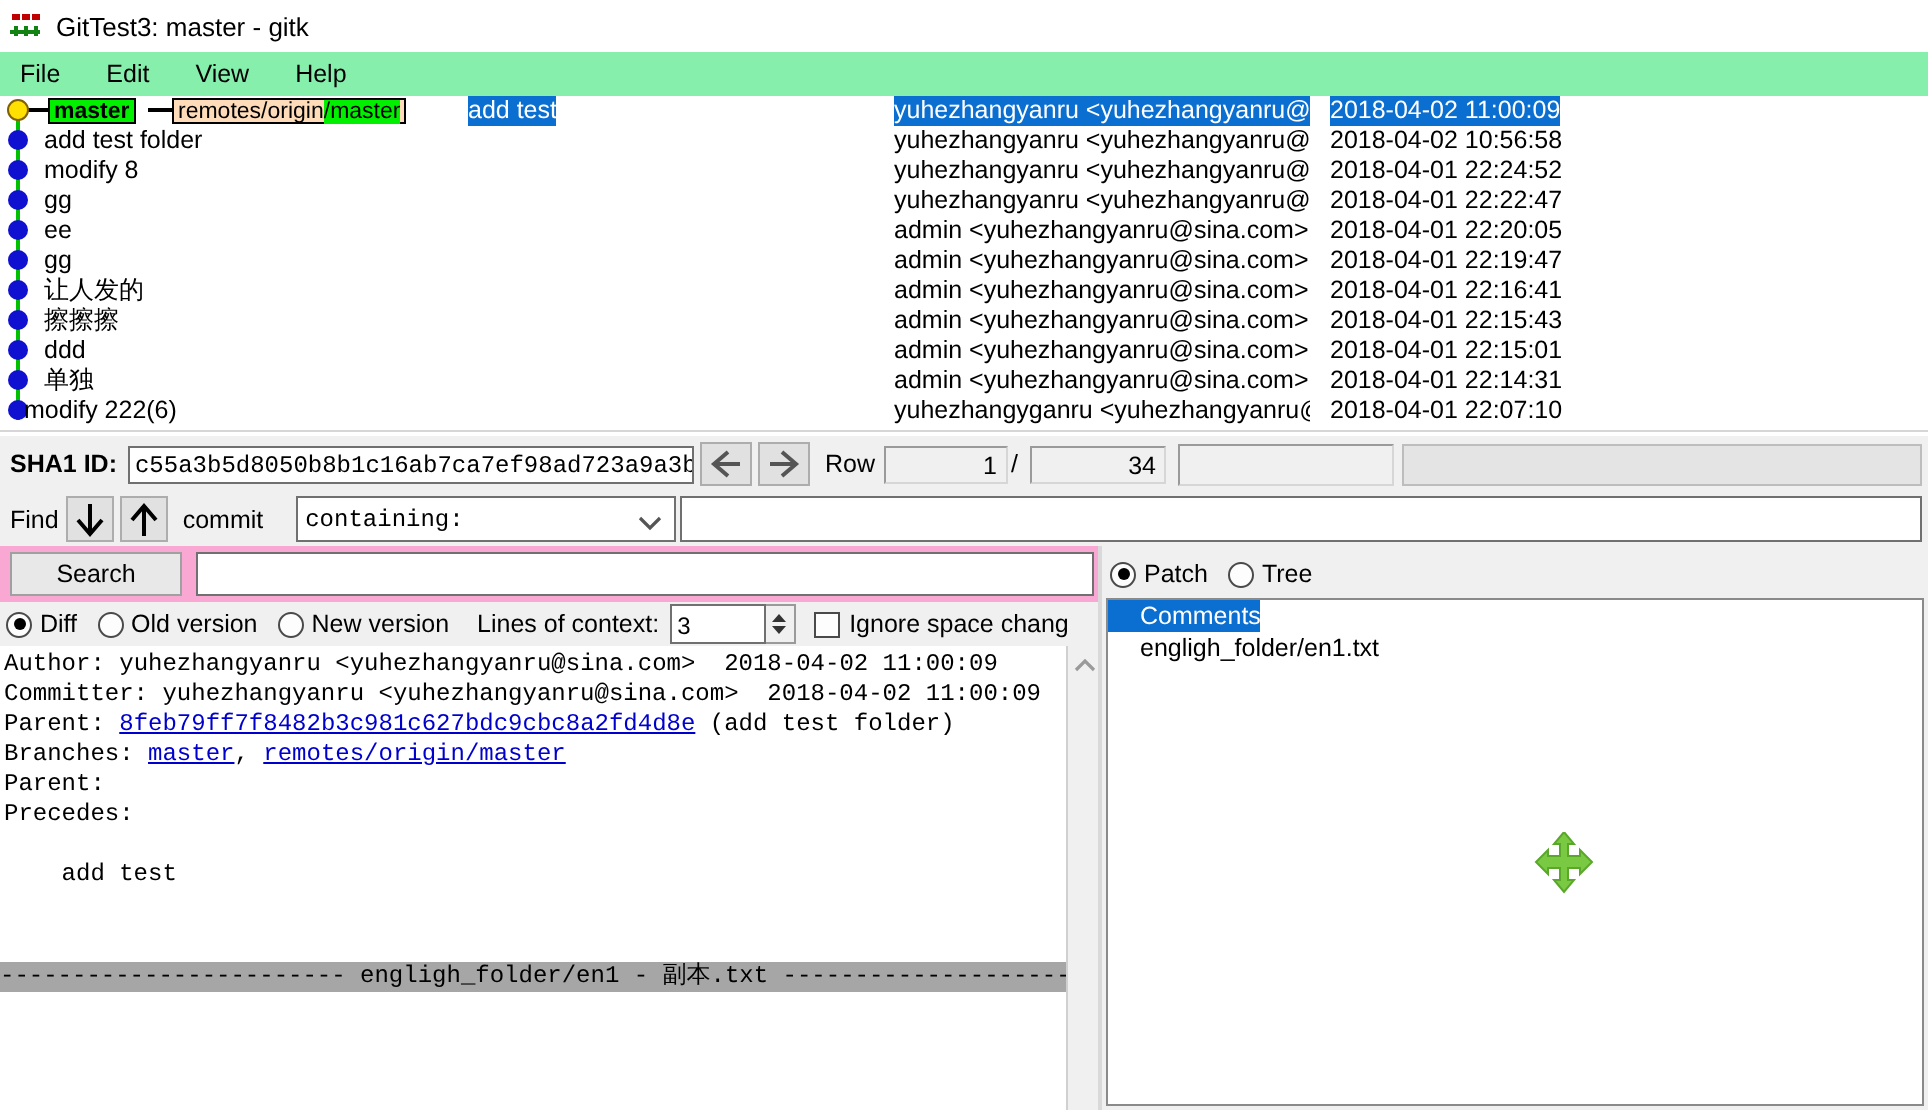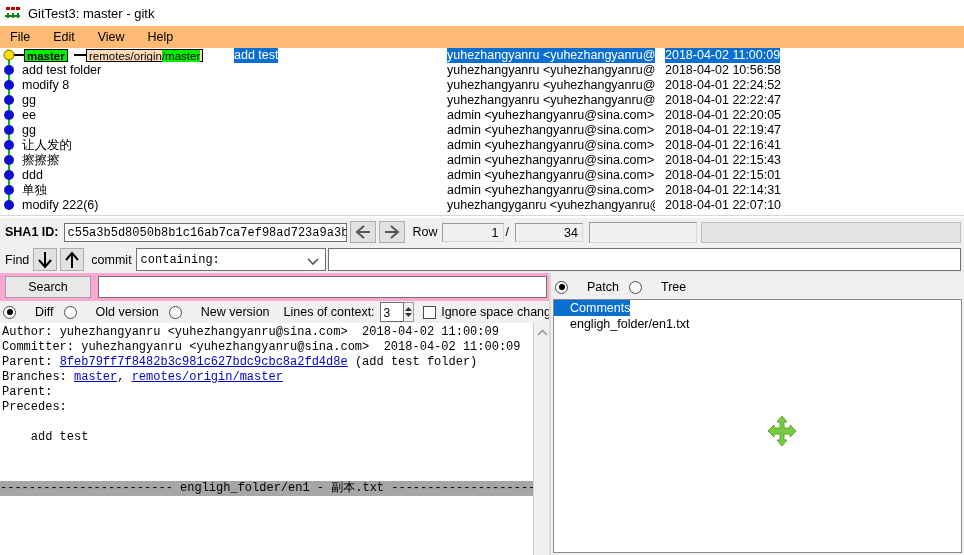--- a/index.html
+++ b/index.html
@@ -35,21 +35,21 @@
   .ic-cross::before, .ic-cross::after {
     content: ""; position: absolute; background: #128312;
   }
   .ic-cross::before { left: 1.5px; top: 0; width: 2px; height: 5px; }
   .ic-cross::after  { left: 0; top: 1.5px; width: 5px; height: 2px; }
   #title-text { font-size: 13px; color: #000; }
 
   
   #menubar {
     position: absolute; left: 0; top: 26px; width: 964px; height: 22px;
-    background: #fdba74;
+    background: #86efac;
     display: flex; align-items: center; padding-left: 8px;
     box-sizing: border-box;
   }
   .menu-item {
     font-size: 12.5px; padding: 2px 10px 2px 2px; margin-right: 11px;
     color: #000; cursor: default; white-space: nowrap;
   }
 
   
   #commitpane {
@@ -123,21 +123,21 @@
   #findrow {
     position: absolute; left: 0; top: 246px; width: 964px; height: 27px;
     background: #f0f0f0; display: flex; align-items: center;
   }
   #find-label { margin-left: 5px; margin-right: 4px; }
   .findbtn {
     width: 24px; height: 23px; margin-right: 3px;
     background: #e1e1e1; border: 1px solid #adadad;
     display: flex; align-items: center; justify-content: center; box-sizing: border-box;
   }
-  #commit-label { margin-left: 4px; margin-right: 4px; }
+  #commit-label { margin-left: 4px; margin-right: 16px; }
   #find-combo {
     width: 190px; height: 23px; background: #ffffff; border: 1px solid #707070;
     box-sizing: border-box; display: flex; align-items: center;
     font-family: "Liberation Mono", monospace; font-size: 12px;
     padding-left: 4px; position: relative; color: #000;
   }
   #find-combo .chev { position: absolute; right: 6px; top: 7px; }
   #find-entry {
     flex: 1; height: 23px; margin-left: 2px; margin-right: 3px;
     background: #ffffff; border: 1px solid #707070; box-sizing: border-box;
@@ -157,21 +157,21 @@
   #search-entry {
     flex: 1; height: 22px; margin-left: 7px; margin-right: 4px;
     background: #ffffff; border: 1px solid #707070; box-sizing: border-box;
   }
 
   
   #diffopts {
     position: absolute; left: 0; top: 301px; width: 551px; height: 22px;
     background: #f0f0f0; display: flex; align-items: center;
   }
-  .radio-wrap { display: flex; align-items: center; margin-right: 10px; white-space: nowrap; gap: 15px; }
+  .radio-wrap { display: flex; align-items: center; margin-right: 10px; white-space: nowrap; }
   .radio {
     width: 13px; height: 13px; border-radius: 50%;
     border: 1px solid #4a4a4a; background: #fdfdfd;
     margin-right: 4px; position: relative; box-sizing: border-box; flex: none;
   }
   .radio.on::after {
     content: ""; position: absolute; left: 2.5px; top: 2.5px;
     width: 6px; height: 6px; border-radius: 50%; background: #000;
   }
   #diffopts .first { margin-left: 3px; }
@@ -293,21 +293,21 @@
     <div class="ctext sel" style="left:234px; top:0px;">add test</div>
     <div class="ctext" style="left:22px; top:15px;">add test folder</div>
     <div class="ctext" style="left:22px; top:30px;">modify 8</div>
     <div class="ctext" style="left:22px; top:45px;">gg</div>
     <div class="ctext" style="left:22px; top:60px;">ee</div>
     <div class="ctext" style="left:22px; top:75px;">gg</div>
     <div class="ctext" style="left:22px; top:90px;">让人发的</div>
     <div class="ctext" style="left:22px; top:105px;">擦擦擦</div>
     <div class="ctext" style="left:22px; top:120px;">ddd</div>
     <div class="ctext" style="left:22px; top:135px;">单独</div>
-    <div class="ctext" style="left:22px; top:150px;">modify 222(6)</div>
+    <div class="ctext" style="left:12px; top:150px;">modify 222(6)</div>
   </div>
 
   <div id="authcol">
     <div class="acell sel" style="left:0; top:0px;">yuhezhangyanru &lt;yuhezhangyanru@s</div>
     <div class="acell" style="left:0; top:15px;">yuhezhangyanru &lt;yuhezhangyanru@si</div>
     <div class="acell" style="left:0; top:30px;">yuhezhangyanru &lt;yuhezhangyanru@si</div>
     <div class="acell" style="left:0; top:45px;">yuhezhangyanru &lt;yuhezhangyanru@si</div>
     <div class="acell" style="left:0; top:60px;">admin &lt;yuhezhangyanru@sina.com&gt;</div>
     <div class="acell" style="left:0; top:75px;">admin &lt;yuhezhangyanru@sina.com&gt;</div>
     <div class="acell" style="left:0; top:90px;">admin &lt;yuhezhangyanru@sina.com&gt;</div>

